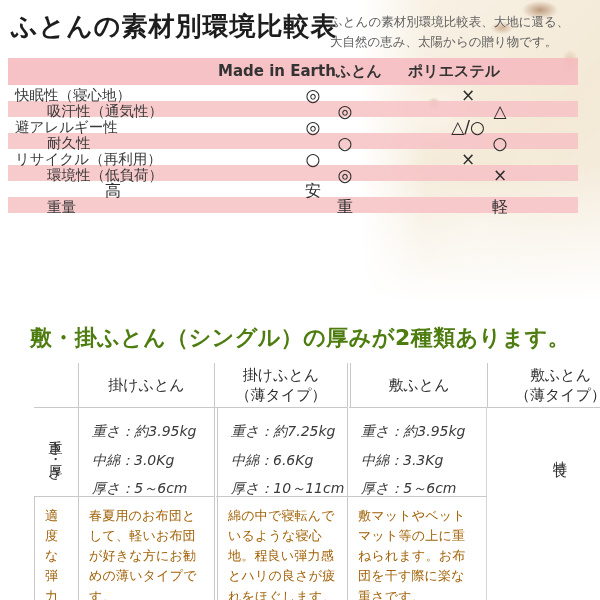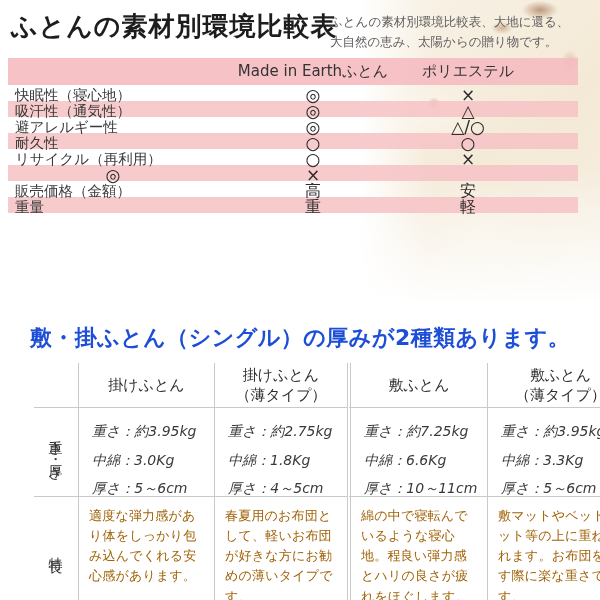--- a/index.html
+++ b/index.html
@@ -22,28 +22,28 @@
       radial-gradient(ellipse 80px 60px at 120px 230px, #f6efe1, rgba(246,239,225,0) 80%),
       linear-gradient(135deg,#f9f3e8 0%,#f3e9d6 55%,#f7f0e4 100%);
   }
   
   .title{position:absolute;left:11px;top:9px;z-index:2;font-size:26px;font-weight:600;letter-spacing:1px;color:#1d1d1d;}
   .subtitle{position:absolute;left:330px;top:12px;z-index:2;font-size:12.5px;line-height:1.6;color:#5f5f5f;}
   
   .cmp{position:absolute;left:8px;top:58px;width:570px;z-index:1;}
   .cmp-row{display:grid;grid-template-columns:210px 190px 120px 1fr;align-items:center;height:16px;}
   .cmp-head{height:27px;background:rgba(245,189,193,0.92);}
-  .cmp-head .col-h{font-size:15px;font-weight:400;color:#333;text-align:center;}
-  .r-pink{background:rgba(246,196,199,0.90);}
+  .cmp-head .col-h{font-size:15px;font-weight:700;color:#333;text-align:left;}
+  .r-pink{background:rgba(246,196,199,0.90);padding-left:32px;}
   .r-white{background:transparent;}
   .cmp-label{font-size:14.5px;color:#3a3a3a;padding-left:7px;}
   .sym{text-align:center;font-size:17px;color:#2d2d2d;}
   .sym.kanji{font-size:16px;}
   
-  .heading2{position:absolute;top:323px;left:0;width:600px;z-index:2;text-align:center;font-size:22px;font-weight:700;color:#1d4ed8;letter-spacing:0.5px;}
+  .heading2{position:absolute;top:323px;left:0;width:600px;z-index:2;text-align:center;font-size:22px;font-weight:700;color:#4d7c0f;letter-spacing:0.5px;}
   
   .ftable{
     position:absolute;top:363px;left:0;width:600px;height:237px;z-index:1;
     display:grid;grid-template-columns:44px 136px 133px 140px 147px;grid-template-rows:45px 89px 103px;padding-left:34px;
   }
   .fcell{border-left:1px solid #c9c9c9;box-sizing:border-box;}
   .fcell.first{border-left:none;}
   .fcell.dbl{border-left:4px double #c9c9c9;}
   .fcell.last{border-right:1px solid #d6d6d6;}
   .fcell.hb{border-bottom:1px solid #c9c9c9;}
@@ -98,26 +98,26 @@
       <div class="sym">○</div>
       <div></div>
     </div>
     <div class="cmp-row r-white">
       <div class="cmp-label">リサイクル（再利用）</div>
       <div class="sym">○</div>
       <div class="sym">×</div>
       <div></div>
     </div>
     <div class="cmp-row r-pink">
+      <div class="cmp-label">環境性（低負荷）</div>
       <div class="sym">◎</div>
       <div class="sym">×</div>
       <div></div>
     </div>
     <div class="cmp-row r-white">
-      <div class="cmp-label">販売価格（金額）</div>
       <div class="sym kanji">高</div>
       <div class="sym kanji">安</div>
       <div></div>
     </div>
     <div class="cmp-row r-pink">
       <div class="cmp-label">重量</div>
       <div class="sym kanji">重</div>
       <div class="sym kanji">軽</div>
       <div></div>
     </div>
@@ -142,25 +142,20 @@
       <span>敷ふとん</span>
       <span>（薄タイプ）</span>
     </div>
 
     <div class="fcell first hb vlabel">重さ・厚さ</div>
     <div class="fcell hb fspec">
       <span>重さ：約3.95kg</span>
       <span>中綿：3.0Kg</span>
       <span>厚さ：5～6cm</span>
     </div>
-    <div class="fcell hb fspec">
-      <span>重さ：約2.75kg</span>
-      <span>中綿：1.8Kg</span>
-      <span>厚さ：4～5cm</span>
-    </div>
     <div class="fcell dbl hb fspec">
       <span>重さ：約7.25kg</span>
       <span>中綿：6.6Kg</span>
       <span>厚さ：10～11cm</span>
     </div>
     <div class="fcell hb last fspec">
       <span>重さ：約3.95kg</span>
       <span>中綿：3.3Kg</span>
       <span>厚さ：5～6cm</span>
     </div>

